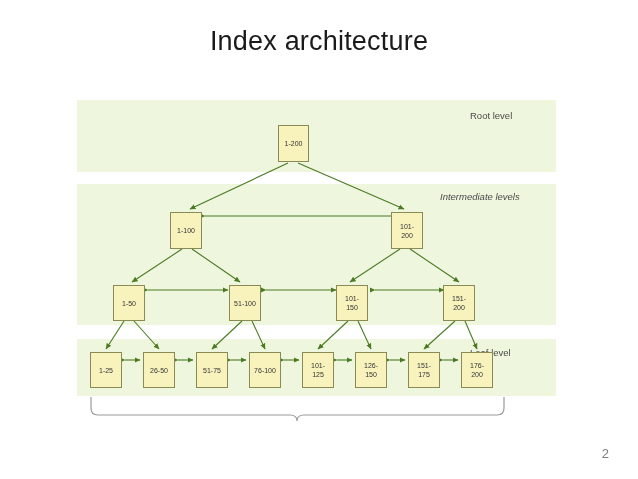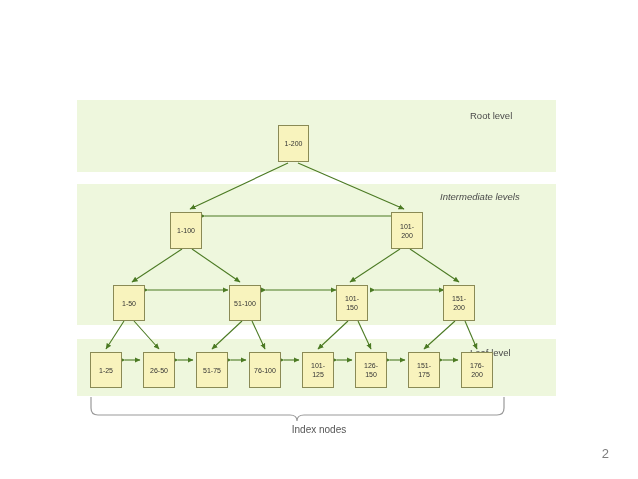--- a/index.html
+++ b/index.html
@@ -42,20 +42,21 @@
   .pagenum{
     position:absolute;right:29px;bottom:18px;
     font-size:13px;color:#7d7d7d;
   }
 </style>
 </head>
 <body>
 
 <div id="slide">
 
+  <div class="title">Index architecture</div>
 
   <div class="diagram">
 
     <div class="band" style="left:77px;top:100px;width:479px;height:72px;"></div>
     <div class="band" style="left:77px;top:184px;width:479px;height:141px;"></div>
     <div class="band" style="left:77px;top:339px;width:479px;height:57px;"></div>
 
     <div class="band-label" style="left:470px;top:110px;">Root level</div>
     <div class="band-label" style="left:440px;top:191px;font-style:italic;">Intermediate levels</div>
     <div class="band-label" style="left:470px;top:347px;">Leaf level</div>
@@ -156,19 +157,18 @@
     <div class="node" style="left:355px;top:352px;width:32px;height:36px;">
       <span style="width:18px;">126-150</span>
     </div>
     <div class="node" style="left:408px;top:352px;width:32px;height:36px;">
       <span style="width:18px;">151-175</span>
     </div>
     <div class="node" style="left:461px;top:352px;width:32px;height:36px;">
       <span style="width:18px;">176-200</span>
     </div>
 
-    <div class="brace-label" style="top:424px;">Index nodes</div>
 
   </div>
 
   <div class="pagenum">2</div>
 
 </div>
 
 </body></html>

